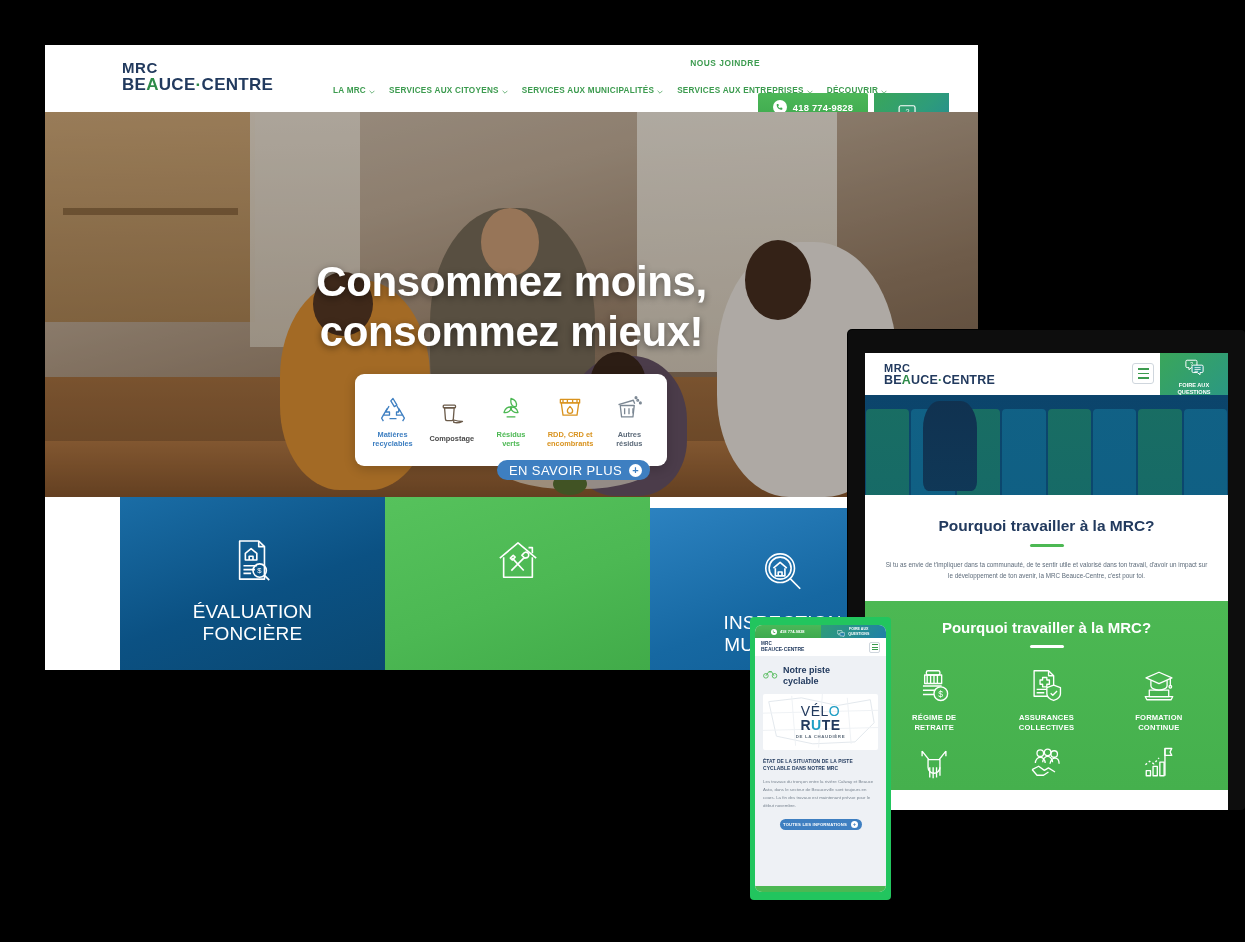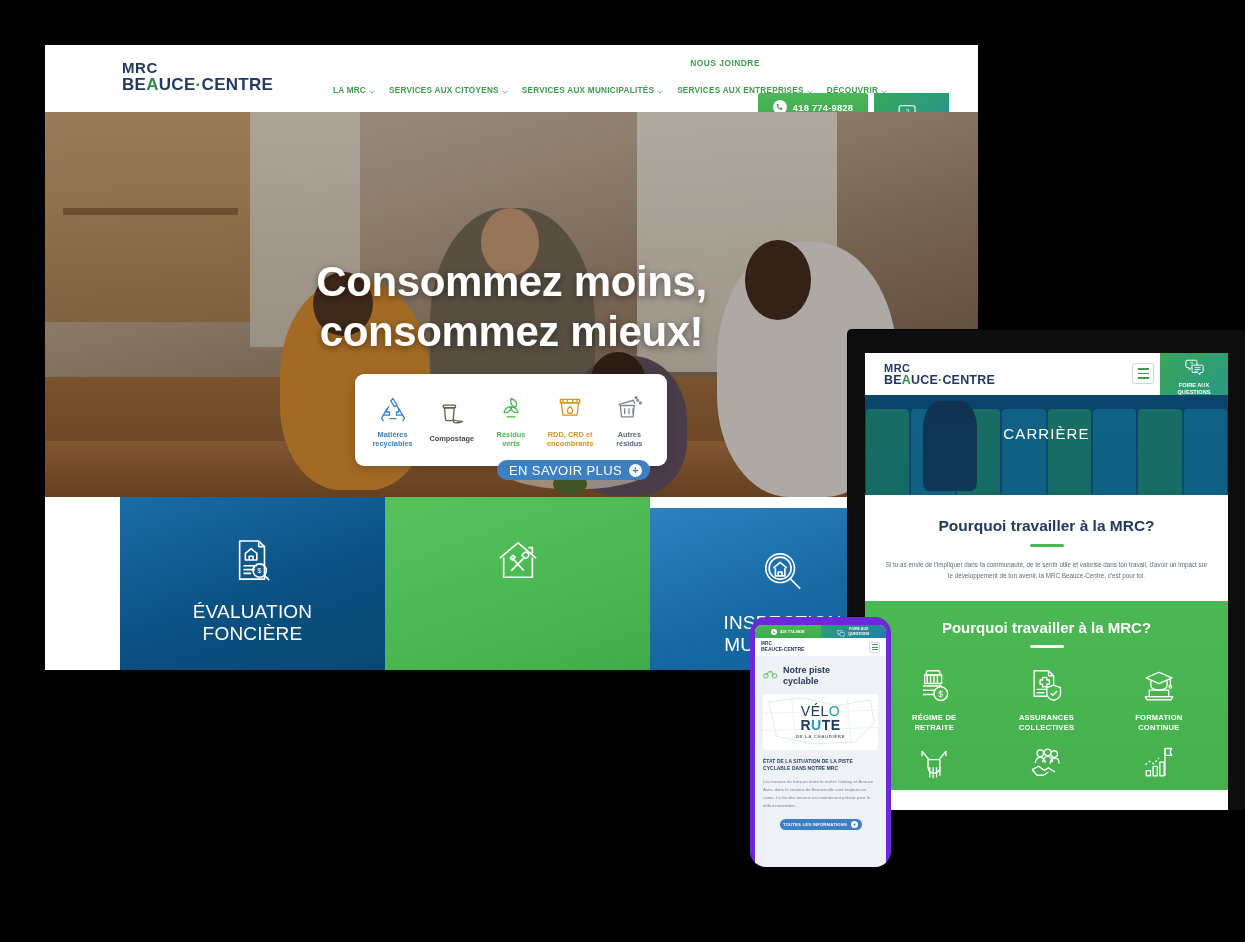--- a/index.html
+++ b/index.html
@@ -187,22 +187,22 @@
   .t-green h2 { font-size: 15px; color:#fff; font-weight:bold; }
   .t-rule-w { width: 34px; height: 3px; background:#fff; margin: 9px auto 18px; border-radius:2px; }
   .t-grid { display:grid; grid-template-columns: repeat(3,1fr); gap: 10px 6px; }
   .t-cell { display:flex; flex-direction:column; align-items:center; gap:7px; }
   .t-cell .ic { height: 40px; display:flex; align-items:center; justify-content:center; }
   .t-cell .lb { font-size: 7.6px; font-weight:bold; color:#fff; line-height:1.3; letter-spacing:.2px; }
 
   
   .phone {
     position: absolute; left: 750px; top: 617px;
-    width: 141px; height: 250px;
-    background: #6d28d9; border-radius: 16px; overflow: hidden;
+    width: 141px; height: 283px;
+    background: #22c55e; border-radius: 4px; overflow: hidden;
   }
   .p-screen { position:absolute; left:5px; top:8px; width:131px; height:267px; background:#eef1f5; border-radius:7px; overflow:hidden; }
   .p-topbar { display:flex; height: 13px; }
   .p-ph { flex: 1; background: linear-gradient(180deg,#4cb758,#3ea94e);
     display:flex; align-items:center; justify-content:center; gap:3px; }
   .p-ph .c { width:6px;height:6px;border-radius:50%;background:#fff; display:flex;align-items:center;justify-content:center;}
   .p-ph .n { font-size: 4px; font-weight:bold; color:#fff; }
   .p-fq { flex: 1; background: linear-gradient(135deg,#2f9d78,#1f7fa8);
     display:flex; align-items:center; justify-content:center; gap:3px; }
   .p-fq .t { font-size: 3.6px; font-weight:bold; color:#fff; text-align:center; line-height:1.25;}
@@ -504,21 +504,20 @@
             <div class="chair alt"></div>
             <div class="chair"></div>
           <div class="chair alt"></div>
             <div class="chair"></div>
             <div class="chair alt"></div>
           <div class="chair"></div>
             <div class="chair alt"></div>
         </div>
         <div class="t-person"></div>
         <div class="t-hero-scrim"></div>
-        <div class="t-hero-ttl">CARRIÈRE</div>
       </div>
 
       <div class="t-white">
         <h2>Pourquoi travailler à la MRC?</h2>
         <div class="t-rule"></div>
         <p>Si tu as envie de t'impliquer dans ta communauté, de te sentir utile et valorisé dans ton travail, d'avoir un impact sur le développement de ton avenir, la MRC Beauce-Centre, c'est pour toi.</p>
       </div>
 
       <div class="t-green">
         <h2>Pourquoi travailler à la MRC?</h2>

